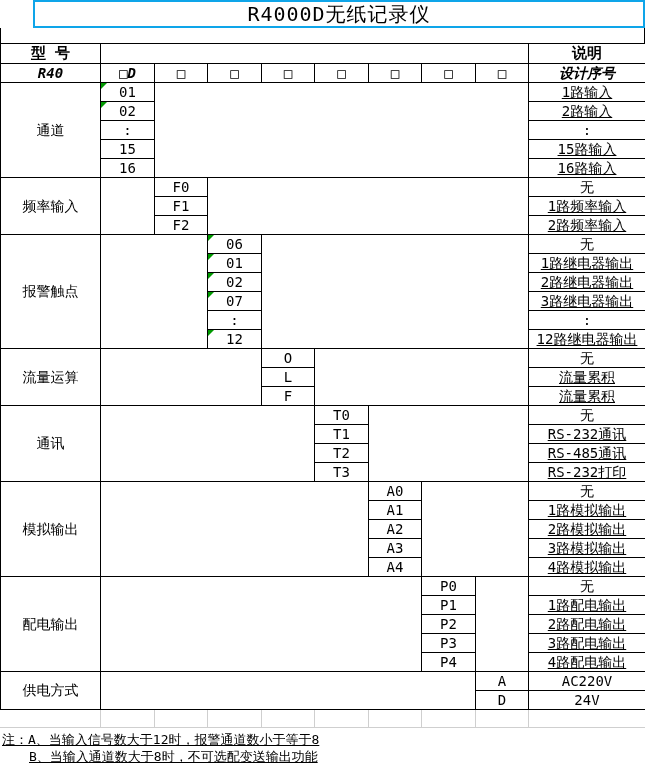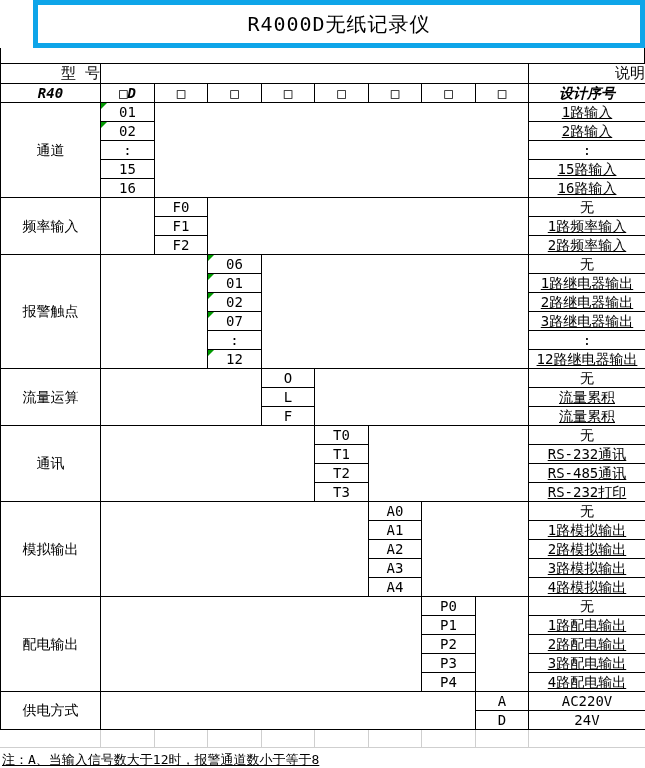--- a/index.html
+++ b/index.html
@@ -2,35 +2,35 @@
 <html><head>
 <meta charset="utf-8">
 <style>
   html,body{margin:0;padding:0;background:#ffffff;}
   .sheet{
     width:645px;height:768px;box-sizing:border-box;position:relative;
     background:#ffffff;color:#000;
     font-family:"DejaVu Sans Mono","Liberation Mono",monospace;
   }
   .titlebar{
-    height:48px;box-sizing:border-box;border:5px solid #0ea5e9;
+    height:28px;box-sizing:border-box;border:2px solid #0ea5e9;
     display:flex;align-items:center;justify-content:center;
     font-size:20px;letter-spacing:1px;margin-left:33px;
   }
   .spacer{
     height:15px;box-sizing:border-box;
     border-left:1px solid #000;border-right:1px solid #000;
   }
   table.model{border-collapse:collapse;table-layout:fixed;width:645px;}
   table.model td{
     border:1px solid #000;padding:0;margin:0;
     text-align:center;vertical-align:middle;
     font-size:14px;line-height:1.05;overflow:hidden;white-space:nowrap;
   }
-  tr.hdr1 td{height:19px;font-weight:normal;font-size:15px;text-align:right;}
+  tr.hdr1 td{height:19px;font-weight:bold;font-size:15px;}
   tr.hdr2 td{height:18px;font-weight:bold;font-size:14px;font-style:italic;}
   tr.data td{height:18px;}
   td.lbl{font-size:15px;}
   td.code{position:relative;}
   td.blank{background:#fff;}
   .tri{
     position:absolute;left:0;top:0;width:0;height:0;display:block;
     border-top:6px solid #009900;border-right:6px solid transparent;
   }
   .u{text-decoration:underline;}
@@ -251,15 +251,16 @@
     <span class="gl" style="left:261px"></span>
     <span class="gl" style="left:314px"></span>
     <span class="gl" style="left:368px"></span>
     <span class="gl" style="left:421px"></span>
     <span class="gl" style="left:475px"></span>
     <span class="gl" style="left:528px"></span>
   </div>
 
   <div class="notes">
     <div class="l1">注：A、当输入信号数大于12时，报警通道数小于等于8</div>
+    <div class="l2">B、当输入通道数大于8时，不可选配变送输出功能</div>
   </div>
 
 </div>
 
 </body></html>

